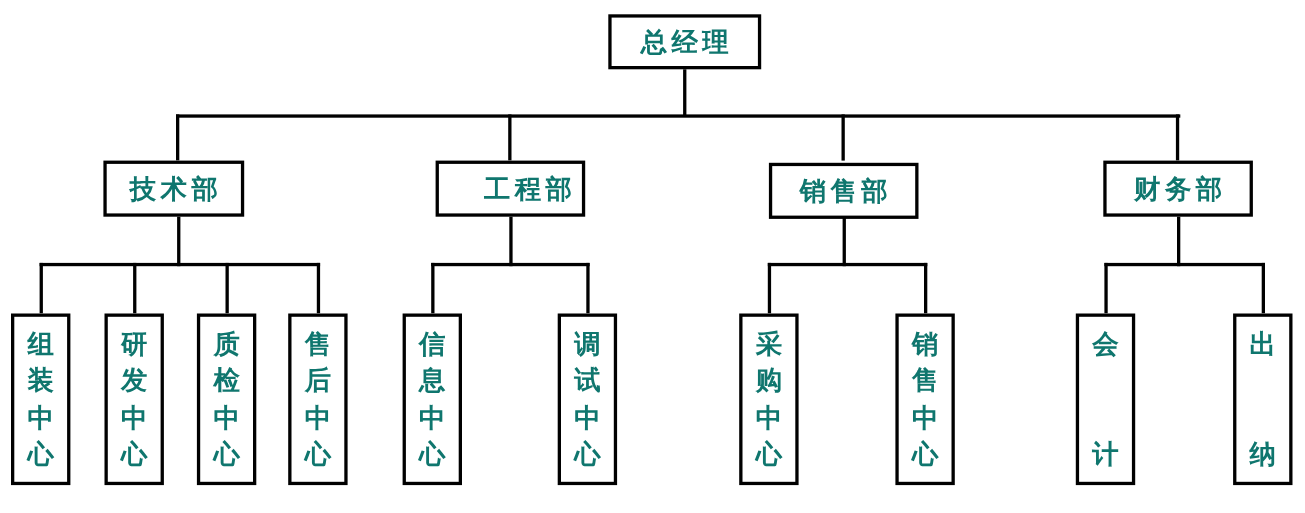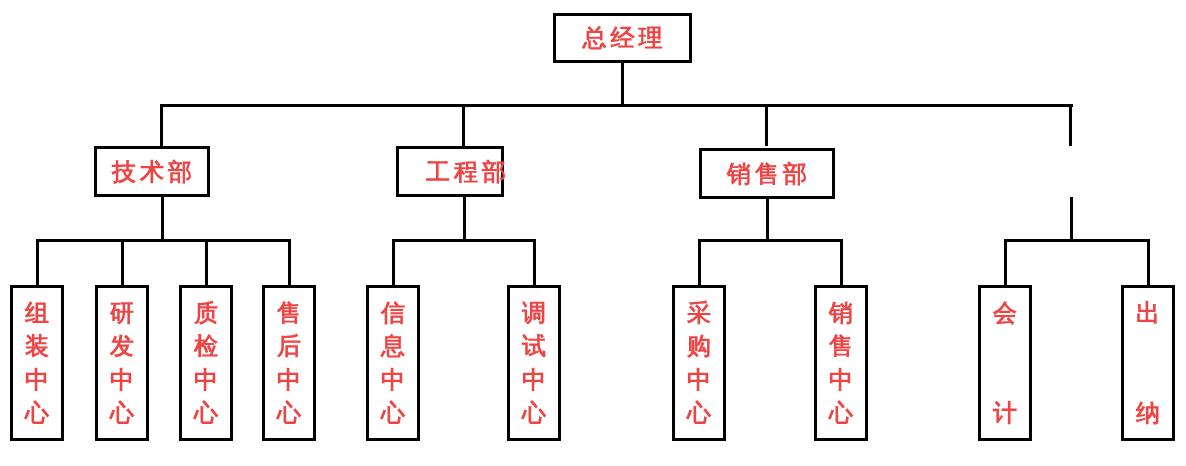--- a/index.html
+++ b/index.html
@@ -1,21 +1,21 @@
 <!DOCTYPE html>
 <html><head>
 <meta charset="utf-8">
 <style>
   html,body{margin:0;padding:0;background:#ffffff;}
   .canvas{
     position:relative;
     width:1186px;height:466px;
     background:#ffffff;
     font-family:"DejaVu Sans",sans-serif;
-    color:#ef4444;
+    color:#0f766e;
     overflow:hidden;
   }
   .box{
     position:absolute;
     box-sizing:border-box;
     border:3px solid #000000;
     background:#ffffff;
     display:flex;
     align-items:center;
     justify-content:center;
@@ -45,23 +45,24 @@
 
   <div class="box hnode" style="left:553px;top:13px;width:139px;height:50px;">总经理</div>
 
   <div class="vline" style="left:621px;top:63px;height:43px;"></div>
   <div class="hline" style="left:160px;top:104px;width:913px;"></div>
   <div class="vline" style="left:160px;top:104px;height:42px;"></div>
   <div class="vline" style="left:462px;top:104px;height:42px;"></div>
   <div class="vline" style="left:765px;top:104px;height:42px;"></div>
   <div class="vline" style="left:1069px;top:104px;height:42px;"></div>
 
-  <div class="box hnode" style="left:94px;top:146px;width:116px;height:51px;">技术部</div>
-  <div class="box hnode" style="left:396px;top:146px;width:108px;height:51px;padding-left:32px;">工程部</div>
+  <div class="box hnode" style="left:94px;top:146px;width:128px;height:51px;">技术部</div>
+  <div class="box hnode" style="left:396px;top:146px;width:136px;height:51px;padding-left:32px;">工程部</div>
   <div class="box hnode" style="left:699px;top:148px;width:136px;height:51px;">销售部</div>
+  <div class="box hnode" style="left:1003px;top:146px;width:136px;height:51px;">财务部</div>
 
   <div class="vline" style="left:161px;top:197px;height:45px;"></div>
   <div class="hline" style="left:36px;top:239px;width:255px;"></div>
   <div class="vline" style="left:36px;top:239px;height:46px;"></div>
   <div class="vline" style="left:121px;top:239px;height:46px;"></div>
   <div class="vline" style="left:205px;top:239px;height:46px;"></div>
   <div class="vline" style="left:288px;top:239px;height:46px;"></div>
 
   <div class="vline" style="left:463px;top:197px;height:45px;"></div>
   <div class="hline" style="left:392px;top:239px;width:144px;"></div>

